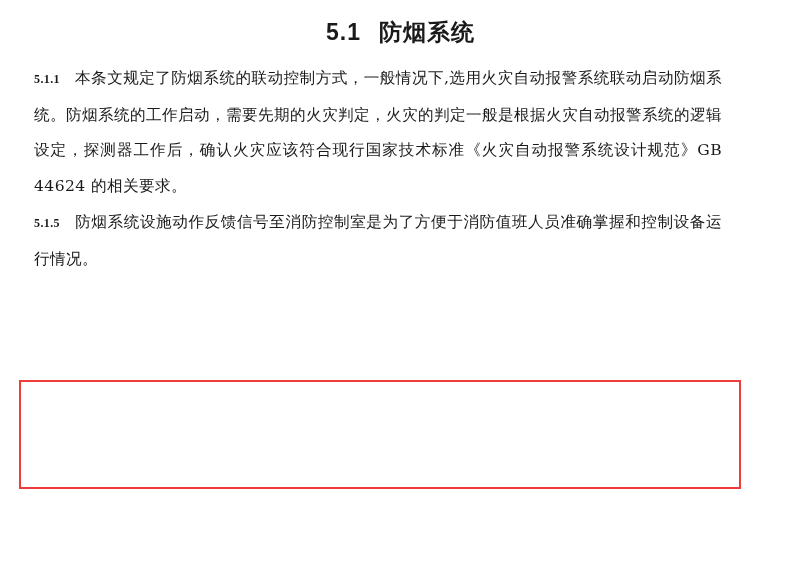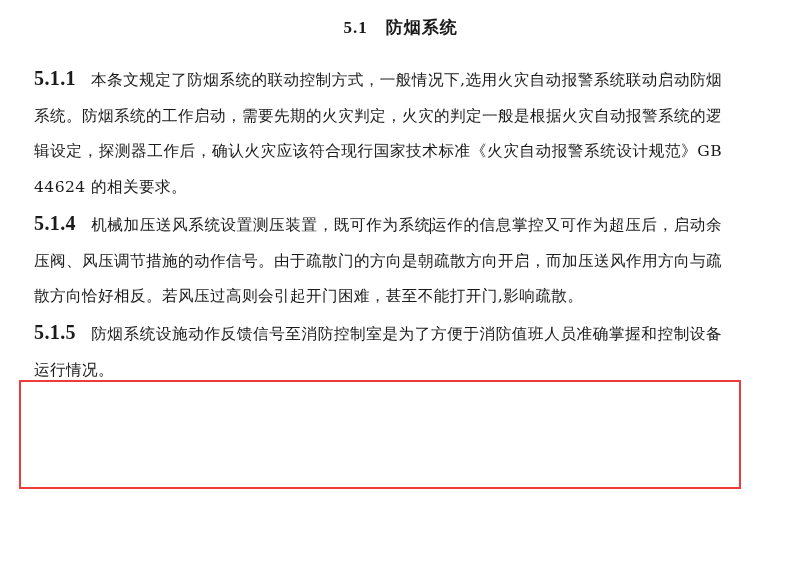--- a/index.html
+++ b/index.html
@@ -14,22 +14,22 @@
       overflow: hidden;
       font-family: "DejaVu Serif", "Liberation Serif", serif;
       color: #1a1a1a;
     }
     .page-title {
       position: absolute;
       left: 0;
       top: 4px;
       width: 801px;
       text-align: center;
-      font-family: Liberation Serif, serif;
-      font-size: 17px;
+      font-family: Liberation Sans, sans-serif;
+      font-size: 23px;
       letter-spacing: 1px;
       line-height: 26px;
     }
     .page-title .num {
       margin-right: 18px;
     }
     .content {
       position: absolute;
       left: 34px;
       top: 61px;
@@ -38,21 +38,21 @@
       line-height: 35.7px;
       letter-spacing: 0.4px;
       text-align: justify;
     }
     .clause {
       margin: 0;
     }
     .clause-num {
       font-family: "Liberation Serif", "DejaVu Serif", serif;
       font-weight: bold;
-      font-size: 20px;
+      font-size: 12px;
       margin-right: 15px;
     }
     .highlight-box {
       position: absolute;
       left: 19px;
       top: 380px;
       width: 718px;
       height: 105px;
       border: 2px solid #ee3b3b;
       pointer-events: none;
@@ -71,20 +71,17 @@
 
 <h1 class="page-title">
   <span class="num">5.1</span><span>防烟系统</span>
 </h1>
 
 <div class="content">
   <p class="clause">
     <span class="clause-num">5.1.1</span><span>本条文规定了防烟系统的联动控制方式，一般情况下,选用火灾自动报警系统联动启动防烟系统。防烟系统的工作启动，需要先期的火灾判定，火灾的判定一般是根据火灾自动报警系统的逻辑设定，探测器工作后，确认火灾应该符合现行国家技术标准《火灾自动报警系统设计规范》GB 44624 的相关要求。</span>
   </p>
   <p class="clause">
-    <span class="clause-num">5.1.4</span><span>机械加压送风系统设置测压装置，既可作为系统</span><span class="text-cursor"></span><span>运作的信息掌控又可作为超压后，启动余压阀、风压调节措施的动作信号。由于疏散门的方向是朝疏散方向开启，而加压送风作用方向与疏散方向恰好相反。若风压过高则会引起开门困难，甚至不能打开门,影响疏散。</span>
-  </p>
-  <p class="clause">
     <span class="clause-num">5.1.5</span><span>防烟系统设施动作反馈信号至消防控制室是为了方便于消防值班人员准确掌握和控制设备运行情况。</span>
   </p>
 </div>
 
 <div class="highlight-box" style="border-color: rgb(238, 59, 59);"></div>
 
 </body></html>

